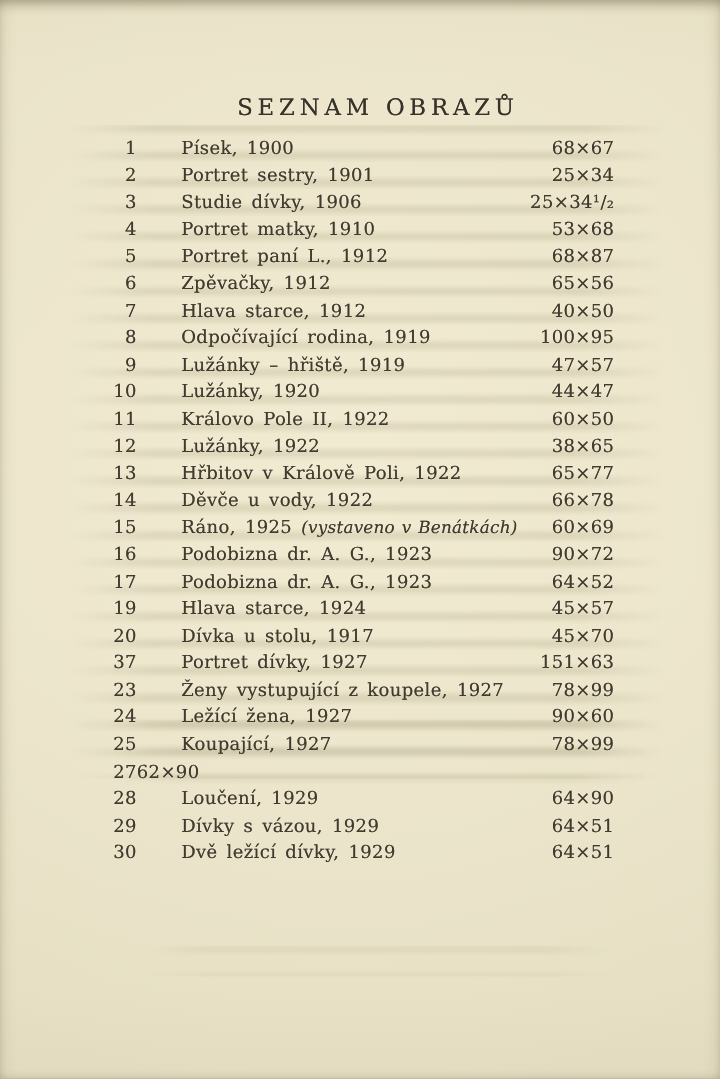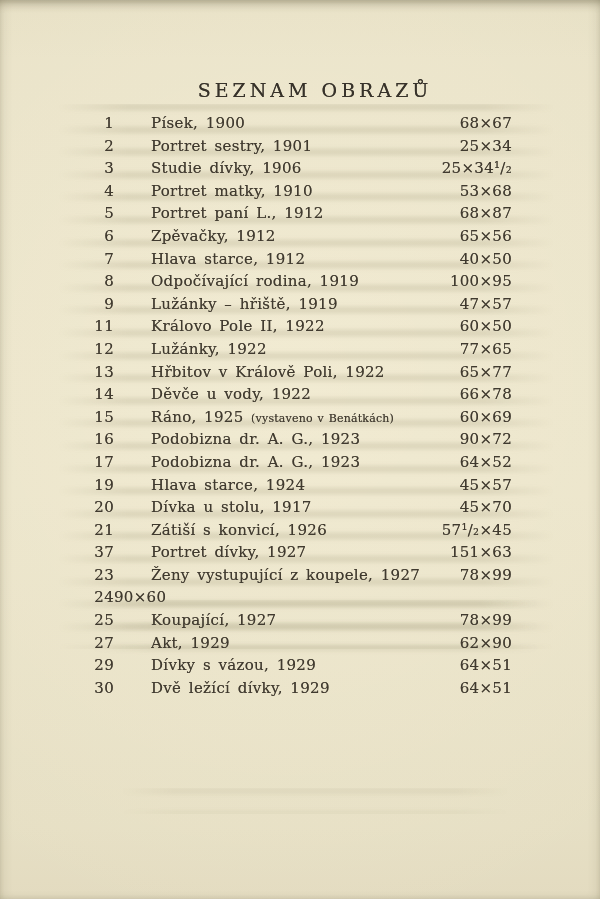--- a/index.html
+++ b/index.html
@@ -29,21 +29,21 @@
 
   .title{
     position:absolute;top:79px;left:15px;width:100%;text-align:center;
     font-size:19px;font-weight:normal;letter-spacing:4px;
     color:#37322a;text-shadow:0 0 .5px rgba(55,50,42,.8);
   }
   .list{position:absolute;top:114px;left:90px;width:422px;}
   .row{display:flex;align-items:baseline;height:22.6px;font-size:15px;letter-spacing:.3px;word-spacing:2.5px;color:#403a2f;text-shadow:0 0 .45px rgba(64,58,47,.65);}
   .num{width:24px;text-align:right;flex:0 0 auto;}
   .name{margin-left:37px;flex:1 1 auto;white-space:nowrap;overflow:hidden;}
-  .note{font-size:11px;letter-spacing:.2px;word-spacing:1px;}
+  .note{font-size:14px;letter-spacing:.2px;word-spacing:1px;font-style:italic;}
   .size{flex:0 0 auto;white-space:nowrap;}
 </style>
 </head>
 <body>
 
 <div class="page">
   <div class="ghost ghost-a"></div>
   <div class="ghost ghost-b"></div>
   <div class="ghost ghost-c"></div>
 
@@ -98,31 +98,36 @@
         <span class="name"><span>Odpočívající rodina, 1919</span> <span class="note"></span></span>
         <span class="size">100×95</span>
       </div>
 
       <div class="row">
         <span class="num">9</span>
         <span class="name"><span>Lužánky – hřiště, 1919</span> <span class="note"></span></span>
         <span class="size">47×57</span>
       </div>
 
+      <div class="row">
+        <span class="num">10</span>
+        <span class="name"><span>Lužánky, 1920</span> <span class="note"></span></span>
+        <span class="size">44×47</span>
+      </div>
 
       <div class="row">
         <span class="num">11</span>
         <span class="name"><span>Královo Pole II, 1922</span> <span class="note"></span></span>
         <span class="size">60×50</span>
       </div>
 
       <div class="row">
         <span class="num">12</span>
         <span class="name"><span>Lužánky, 1922</span> <span class="note"></span></span>
-        <span class="size">77×65</span>
+        <span class="size">38×65</span>
       </div>
 
       <div class="row">
         <span class="num">13</span>
         <span class="name"><span>Hřbitov v Králově Poli, 1922</span> <span class="note"></span></span>
         <span class="size">65×77</span>
       </div>
 
       <div class="row">
         <span class="num">14</span>
@@ -154,56 +159,56 @@
         <span class="name"><span>Hlava starce, 1924</span> <span class="note"></span></span>
         <span class="size">45×57</span>
       </div>
 
       <div class="row">
         <span class="num">20</span>
         <span class="name"><span>Dívka u stolu, 1917</span> <span class="note"></span></span>
         <span class="size">45×70</span>
       </div>
 
-      <div class="row">
-        <span class="num">21</span>
-        <span class="name"><span>Zátiší s konvicí, 1926</span> <span class="note"></span></span>
-        <span class="size">57¹/₂×45</span>
-      </div>
 
       <div class="row">
         <span class="num">37</span>
         <span class="name"><span>Portret dívky, 1927</span> <span class="note"></span></span>
         <span class="size">151×63</span>
       </div>
 
       <div class="row">
         <span class="num">23</span>
         <span class="name"><span>Ženy vystupující z koupele, 1927</span> <span class="note"></span></span>
         <span class="size">78×99</span>
       </div>
 
       <div class="row">
         <span class="num">24</span>
+        <span class="name"><span>Ležící žena, 1927</span> <span class="note"></span></span>
         <span class="size">90×60</span>
       </div>
 
       <div class="row">
         <span class="num">25</span>
         <span class="name"><span>Koupající, 1927</span> <span class="note"></span></span>
         <span class="size">78×99</span>
       </div>
 
 
       <div class="row">
         <span class="num">27</span>
-        <span class="name"><span>Akt, 1929</span> <span class="note"></span></span>
         <span class="size">62×90</span>
       </div>
 
+      <div class="row">
+        <span class="num">28</span>
+        <span class="name"><span>Loučení, 1929</span> <span class="note"></span></span>
+        <span class="size">64×90</span>
+      </div>
 
       <div class="row">
         <span class="num">29</span>
         <span class="name"><span>Dívky s vázou, 1929</span> <span class="note"></span></span>
         <span class="size">64×51</span>
       </div>
 
       <div class="row">
         <span class="num">30</span>
         <span class="name"><span>Dvě ležící dívky, 1929</span> <span class="note"></span></span>

